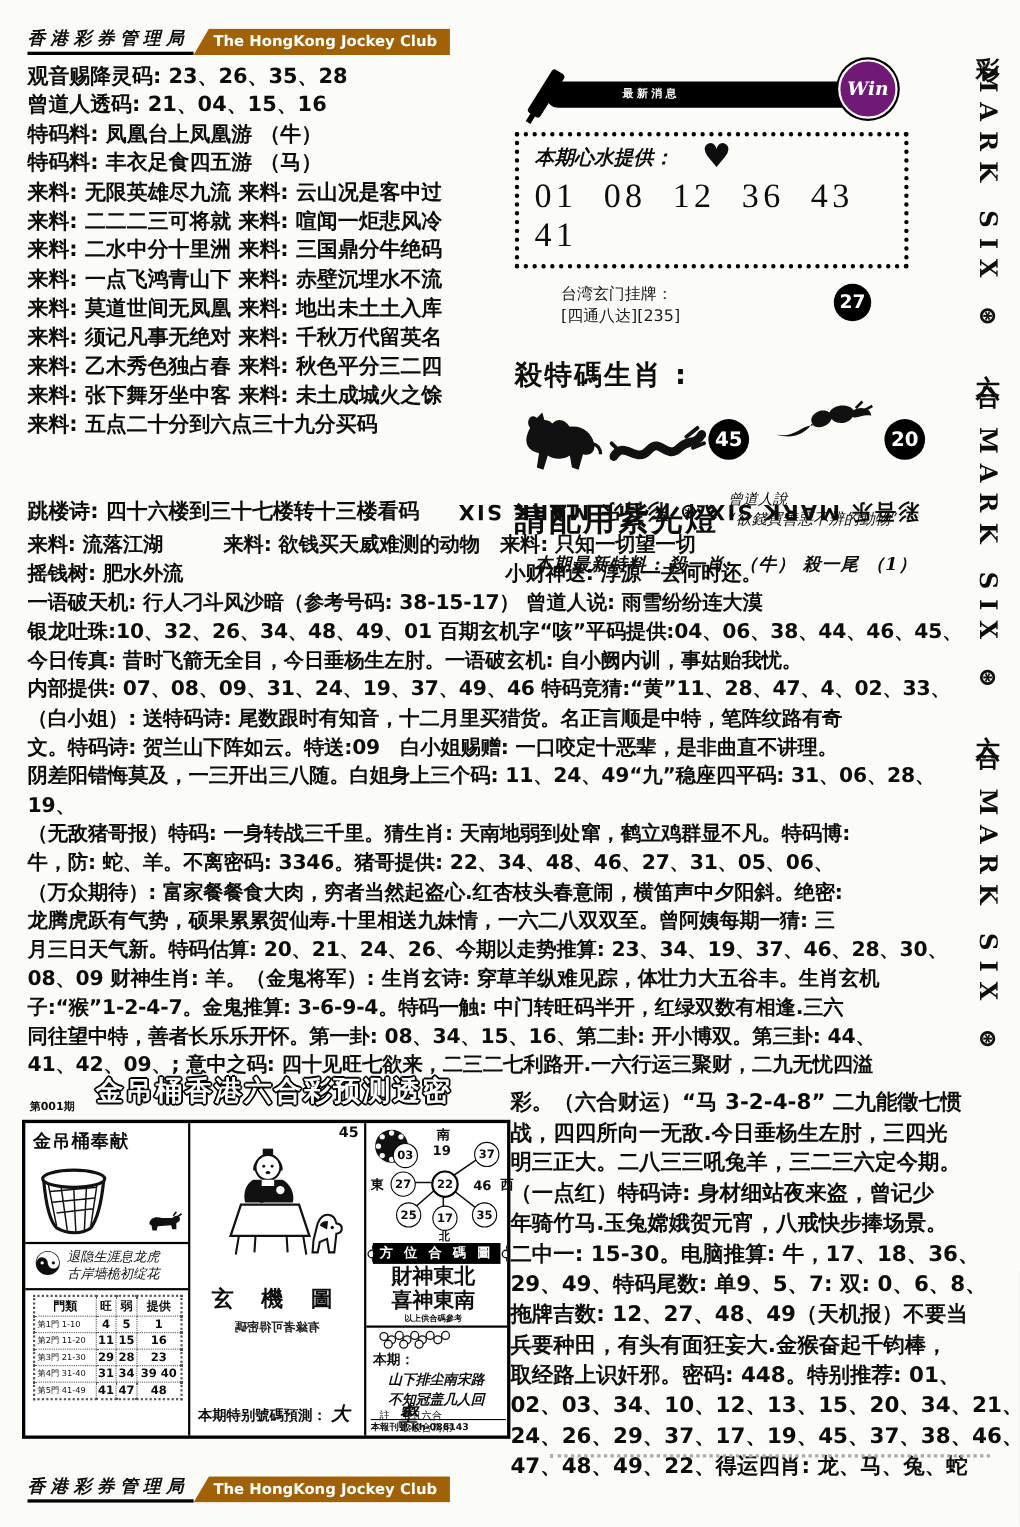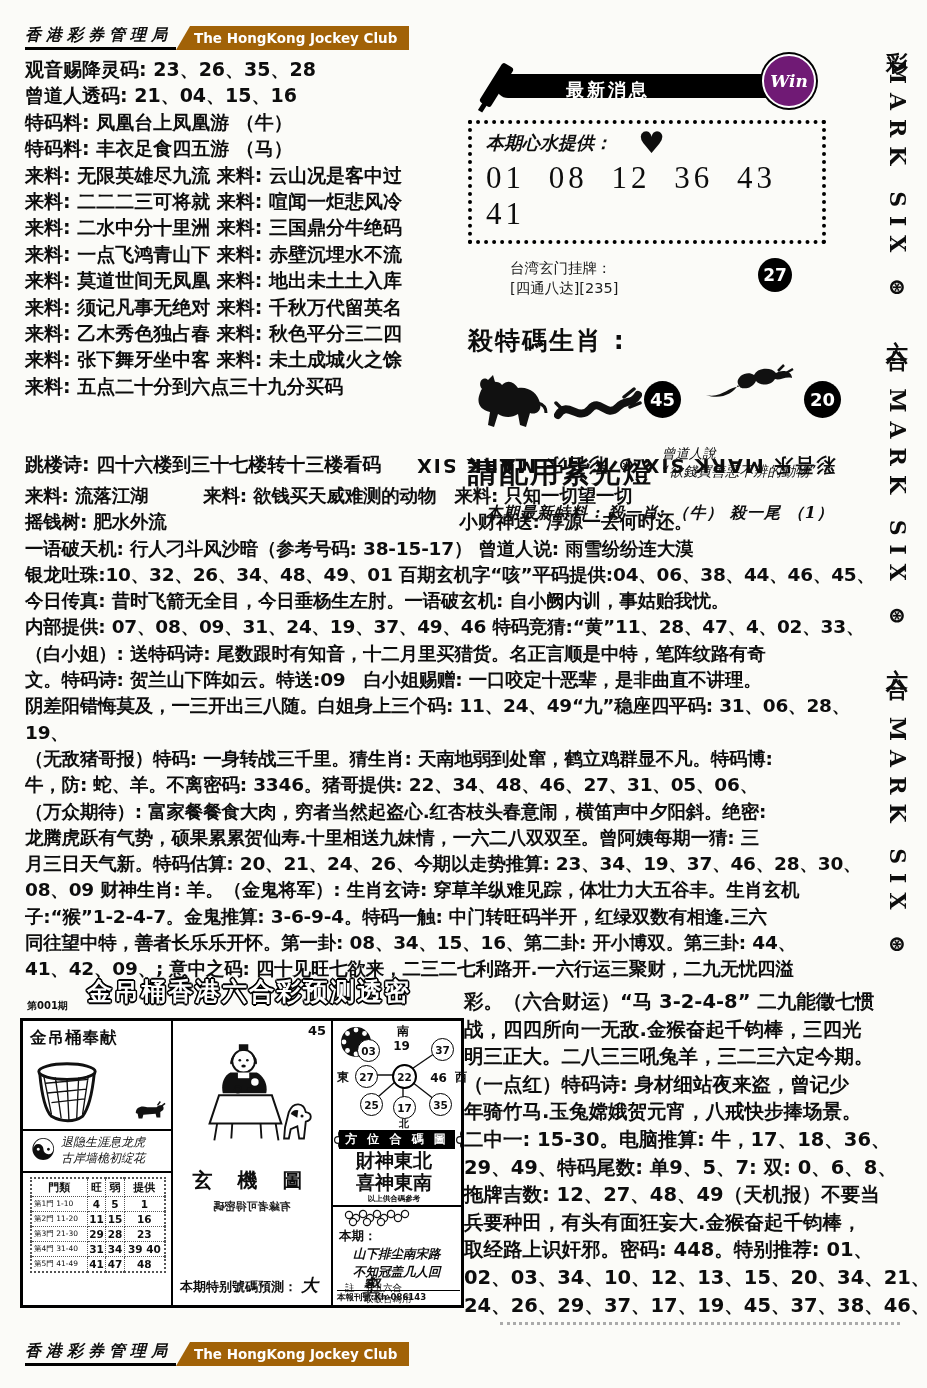--- a/index.html
+++ b/index.html
@@ -16,21 +16,21 @@
   .left-col{position:absolute;left:25px;top:56px;width:445px;}
   .left-col .ln{font-size:19px;line-height:26.4px;}
   .mid{position:absolute;left:25px;top:483px;width:898px;}
   .mid .ln{font-size:18.5px;line-height:26.3px;letter-spacing:-0.2px;}
   .tiaolou{position:absolute;left:25px;top:452px;width:898px;display:flex;align-items:center;}
   .tiaolou .ln{font-size:19px;}
   .masthead{margin-left:34px;transform:rotate(180deg);font-size:19px;font-weight:bold;letter-spacing:2px;}
   
   .right-col{position:absolute;left:468px;top:58px;width:382px;}
   .news-pill{position:relative;margin:16px 0 0 28px;width:292px;height:24px;background:#000;border-radius:13px;}
-  .news-label{position:absolute;left:70px;top:4px;color:#fff;font-size:18px;font-weight:bold;letter-spacing:3px;}
+  .news-label{position:absolute;left:70px;top:4px;color:#fff;font-size:10px;font-weight:bold;letter-spacing:3px;}
   .marker{position:absolute;left:-6px;top:-12px;width:13px;height:46px;background:#000;border-radius:3px;
           transform:rotate(32deg);}
   .marker::after{content:"";position:absolute;left:4px;bottom:-8px;width:5px;height:10px;background:#000;}
   .win-badge{position:absolute;right:-28px;top:-20px;width:50px;height:50px;background:#701a75;border-radius:50%;
              border:2px solid #fff;box-shadow:0 0 0 2px #000;display:flex;align-items:center;justify-content:center;}
   .win-badge span{color:#fff;font-style:italic;font-weight:bold;font-size:17px;font-family:"DejaVu Serif",serif;}
   .tips-box{margin-top:22px;border:4px dotted #000;width:326px;padding:6px 10px 8px 14px;}
   .tips-row1{display:flex;align-items:center;gap:26px;}
   .tips-label{font-family:"DejaVu Serif",serif;font-style:italic;font-weight:bold;font-size:18px;}
   .heart{font-size:30px;line-height:26px;}
@@ -399,31 +399,32 @@
       <div class="pc-note">
         <div>註　子丑六合</div>
         <div>　　取破合為用</div>
       </div>
       <div class="pc-code">本報刊號:Kh-086143</div>
     </div>
   </div>
 
   <div class="br">
     <div class="ln">彩。（六合财运）“马 3-2-4-8”  二九能徵七惯</div>
-    <div class="ln">战，四四所向一无敌.金猴奋起千钧棒，三四光</div>
+    <div class="ln">战，四四所向一无敌.今日垂杨生左肘，三四光</div>
     <div class="ln">明三正大。二八三三吼兔羊，三二三六定今期。</div>
     <div class="ln">（一点红）特码诗: 身材细站夜来盗，曾记少</div>
     <div class="ln">年骑竹马.玉兔嫦娥贺元宵，八戒快步捧场景。</div>
     <div class="ln">二中一: 15-30。电脑推算: 牛，17、18、36、</div>
     <div class="ln">29、49、特码尾数: 单9、5、7: 双: 0、6、8、</div>
     <div class="ln">拖牌吉数: 12、27、48、49（天机报）不要当</div>
     <div class="ln">兵要种田，有头有面狂妄大.金猴奋起千钧棒，</div>
     <div class="ln">取经路上识奸邪。密码: 448。特别推荐: 01、</div>
     <div class="ln">02、03、34、10、12、13、15、20、34、21、</div>
     <div class="ln">24、26、29、37、17、19、45、37、38、46、</div>
+    <div class="ln">47、48、49、22、得运四肖: 龙、马、兔、蛇</div>
   </div>
 
   <div class="predots"></div>
 
   <div class="brandbar footer-bar">
     <span class="brand-cn">香港彩券管理局</span>
     <span class="brand-en">The HongKong Jockey Club</span>
   </div>
 
 </div>

